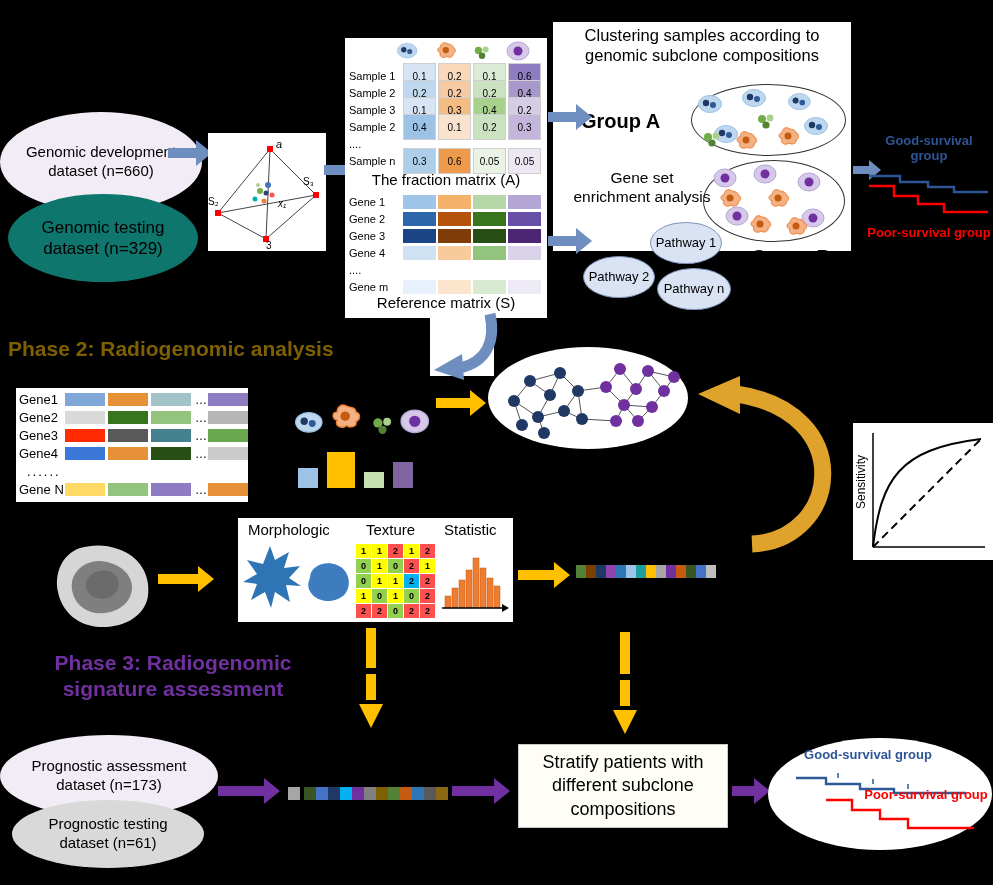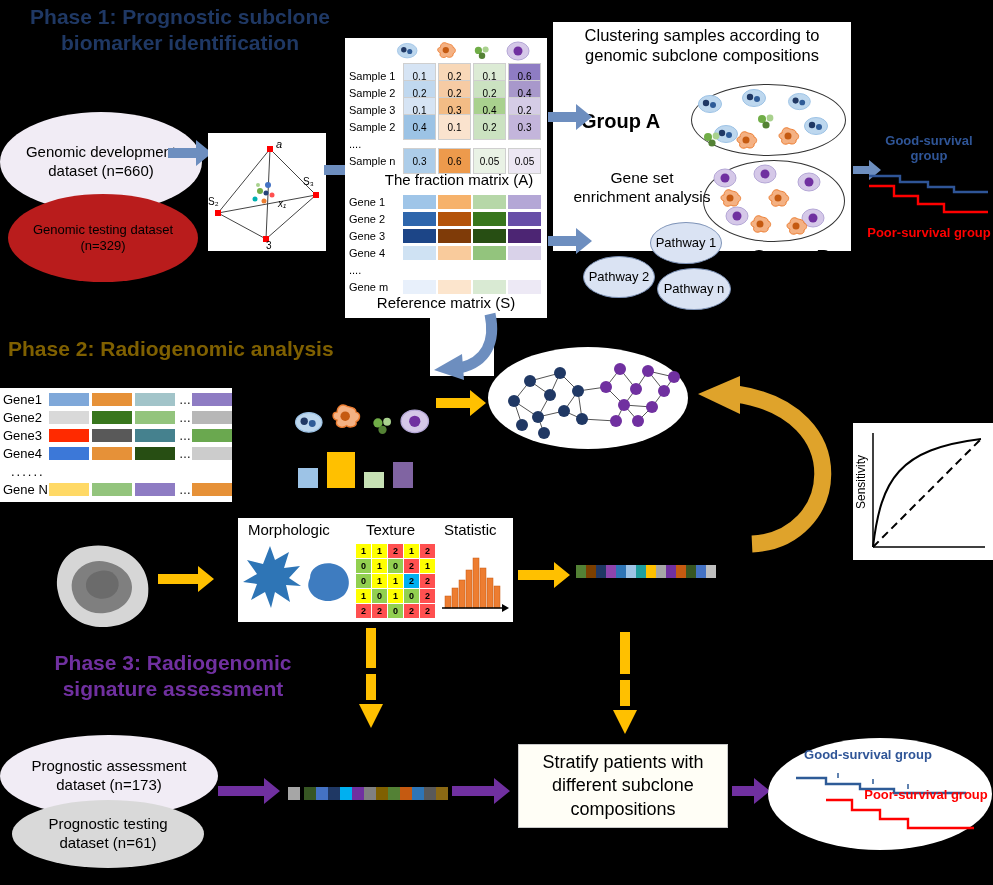--- a/index.html
+++ b/index.html
@@ -4,32 +4,32 @@
 <style>
   *{margin:0;padding:0;box-sizing:border-box}
   body{background:#000;font-family:"Liberation Sans",sans-serif;color:#000}
   #canvas{position:relative;width:993px;height:885px;background:#000;overflow:hidden}
   .ellipse{position:absolute;border-radius:50%;display:flex;align-items:center;justify-content:center;text-align:center;line-height:1.25}
   .phase-title{position:absolute;font-weight:bold;font-size:21px;line-height:1.25;text-align:center}
   #p1-title{left:6px;top:4px;width:348px;color:#1F3864}
   #p2-title{left:8px;top:336px;width:370px;color:#7F6000;text-align:left}
   #p3-title{left:12px;top:650px;width:322px;color:#7030A0}
   #ds-dev{left:0;top:112px;width:202px;height:100px;background:#F1ECF5;font-size:15px;padding:0 16px}
-  #ds-test{left:8px;top:194px;width:190px;height:88px;background:#b91c1c;font-size:13px;padding:0 18px}
+  #ds-test{left:8px;top:194px;width:190px;height:88px;background:#0f766e;font-size:17px;padding:0 18px}
   #ds-assess{left:0;top:735px;width:218px;height:82px;background:#F1ECF5;font-size:15px;padding:0 16px}
   #ds-ptest{left:12px;top:800px;width:192px;height:68px;background:#D9D9D9;font-size:15px;padding:0 18px}
   .arrow{position:absolute}
   #simplex-panel{position:absolute;left:208px;top:133px;width:118px;height:118px;background:#fff}
   #fraction-panel{position:absolute;left:345px;top:38px;width:202px;height:280px;background:#fff}
   #fm-icons{position:absolute;left:50px;top:2px}
   #fm-table{position:absolute;left:4px;top:30px}
   .fm-row{display:flex;align-items:center;height:16px;margin-bottom:1px}
   .fm-label{width:54px;font-size:11px;flex:none}
   .fm-cell{width:33px;height:26px;margin-right:2px;font-size:10px;display:flex;align-items:center;justify-content:center;border:1px solid #cfcfcf;flex:none}
-  #fm-caption-a{position:absolute;left:13px;top:133px;width:100%;text-align:center;font-size:15px}
+  #fm-caption-a{position:absolute;left:0;top:133px;width:100%;text-align:center;font-size:15px}
   #rm-table{position:absolute;left:4px;top:156px}
   .rm-cell{width:33px;height:14px;margin-right:2px;flex:none}
   #fm-caption-s{position:absolute;left:0;top:256px;width:100%;text-align:center;font-size:15px}
   #clustering-panel{position:absolute;left:553px;top:22px;width:298px;height:229px;background:#fff}
   #clustering-title{position:absolute;left:6px;top:4px;width:286px;text-align:center;font-size:16.5px;line-height:1.2}
   #group-a-label{position:absolute;left:28px;top:88px;width:106px;font-size:20px;font-weight:bold}
   #group-a-ellipse{position:absolute;left:138px;top:62px;width:155px;height:72px;border:1px solid #333;border-radius:50%}
   #gsea-label{position:absolute;left:20px;top:146px;width:138px;text-align:center;font-size:15.5px;line-height:1.25}
   #group-b-ellipse{position:absolute;left:150px;top:138px;width:142px;height:82px;border:1px solid #333;border-radius:50%}
   #group-b-label{position:absolute;left:198px;top:224px;width:94px;font-size:20px;font-weight:bold}
@@ -37,21 +37,21 @@
   #pathway-1{left:97px;top:200px;width:72px;height:42px}
   #pathway-2{left:30px;top:234px;width:72px;height:42px}
   #pathway-n{left:104px;top:246px;width:74px;height:42px}
   #survival-top{position:absolute;left:866px;top:134px;width:126px;height:130px}
   .surv-good{color:#2F5597;font-weight:bold;font-size:13px;text-align:center;line-height:1.15}
   .surv-poor{color:#FF0000;font-weight:bold;font-size:13px;text-align:center;line-height:1.15}
   #survival-top .surv-good{position:absolute;left:0;top:0;width:100%}
   #survival-top svg{position:absolute;left:0;top:34px}
   #survival-top .surv-poor{position:absolute;left:0;top:92px;width:100%}
   #white-tab{position:absolute;left:430px;top:316px;width:64px;height:60px;background:#fff}
-  #p2-gene-table{position:absolute;left:0;top:388px;width:232px;height:114px;background:#fff;padding:3px 0 0 3px}
+  #p2-gene-table{position:absolute;left:16px;top:388px;width:232px;height:114px;background:#fff;padding:3px 0 0 3px}
   .gt-row{display:flex;align-items:center;height:17px;margin-bottom:1px}
   .gt-label{width:46px;font-size:13px;flex:none}
   .gt-cell{width:40px;height:13px;margin-right:3px;flex:none}
   .gt-dots{font-size:12px;width:14px;flex:none;text-align:center}
   .gt-row-dots{font-size:13px;letter-spacing:2px;padding-left:8px}
   #p2-cells{position:absolute;left:293px;top:402px}
   #p2-bars{position:absolute;left:298px;top:440px;width:140px;height:48px;display:flex;align-items:flex-end;gap:9px}
   #p2-bars .bar{width:20px}
   #p2-bars .bar.wide{width:28px}
   #network-ellipse{position:absolute;left:488px;top:347px;width:200px;height:102px;background:#fff;border-radius:50%}
@@ -99,21 +99,20 @@
         <circle cx="14" cy="5" r="3.4" fill="#A9D18E"></circle>
         <circle cx="10" cy="12" r="3.6" fill="#548235"></circle>
       </g>
       <g id="cell-purple">
         <ellipse cx="11" cy="9" rx="11" ry="9" fill="#D5C8E8" stroke="#B4A7D6"></ellipse>
         <circle cx="11" cy="9" r="4.5" fill="#7030A0"></circle>
       </g>
     </defs>
   </svg>
 
-  <div class="phase-title" id="p1-title">Phase 1: Prognostic subclone biomarker identification</div>
 
   <div class="ellipse" id="ds-dev">
     <span>Genomic development dataset (n=660)</span>
   </div>
   <div class="ellipse" id="ds-test">
     <span>Genomic testing dataset (n=329)</span>
   </div>
 
   <svg class="arrow" style="left:168px;top:140px" width="44" height="26">
     <polygon points="0,8 28,8 28,0 44,13 28,26 28,18 0,18" fill="#6D8EBF"></polygon>

